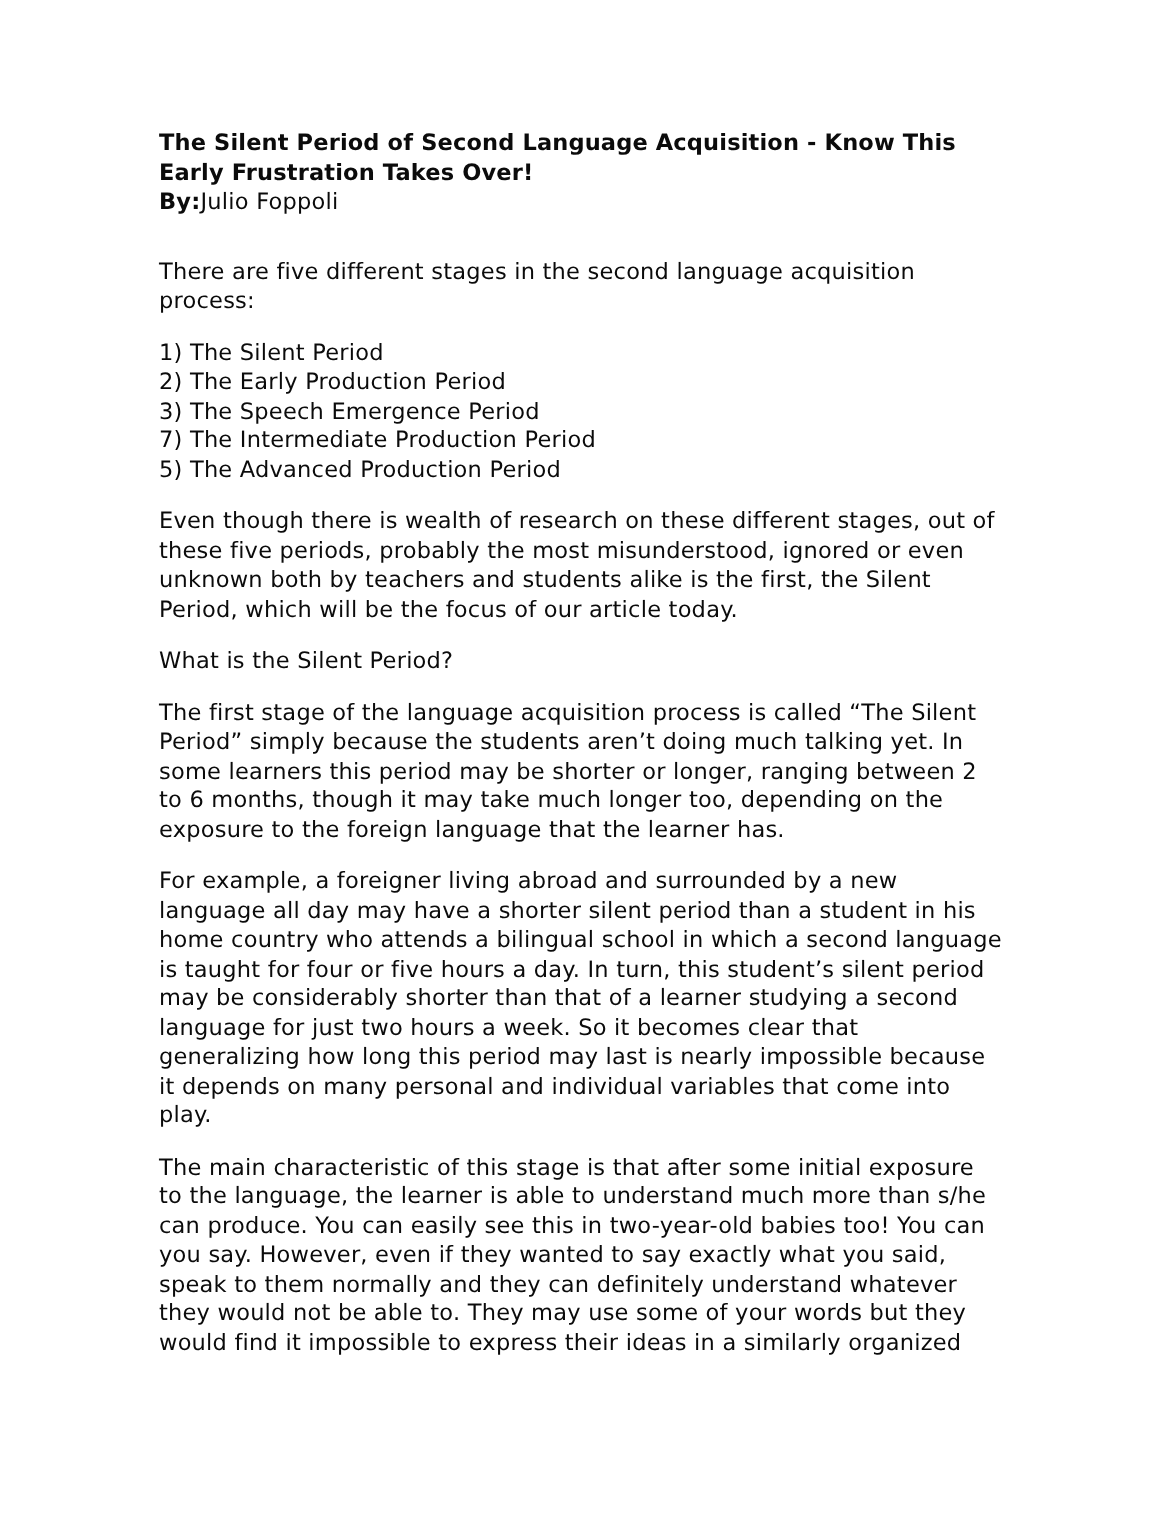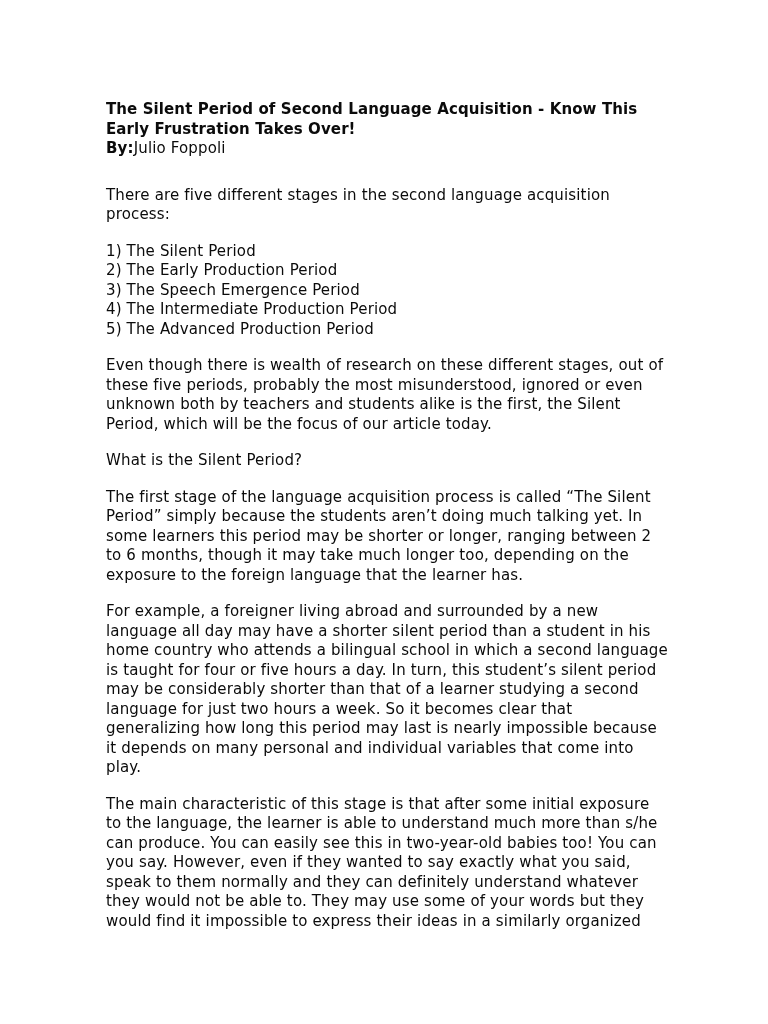--- a/index.html
+++ b/index.html
@@ -16,41 +16,41 @@
     overflow: hidden;
   }
   .page {
     position: absolute;
     inset: 0;
     background: #ffffff;
   }
   .content {
     position: absolute;
     left: 106px;
-    top: 100px;
+    top: 86px;
     width: 600px;
     font-size: 15px;
     line-height: 19.5px;
     letter-spacing: 0.15px;
   }
   .title {
     margin: 0;
     padding: 0;
     font-size: 15px;
     line-height: 19.5px;
     font-weight: bold;
     letter-spacing: 0.1px;
   }
   .title .line { display: block; white-space: pre; }
   .byline {
     margin: 0 0 27px 0;
     white-space: pre;
   }
   .byline .by-label { font-weight: bold; }
-  .block { margin: 17px 0 15px 0; }
+  .block { margin: 5px 0 15px 0; }
   .block:last-child { margin-bottom: 0; }
   .line { white-space: pre; }
 </style>
 </head>
 <body>
 
 <div class="page">
   <div class="content">
     <h1 class="title">
       <span class="line">The Silent Period of Second Language Acquisition - Know This</span>
@@ -59,21 +59,21 @@
     <div class="byline"><span class="by-label">By:</span><span>Julio Foppoli</span></div>
     <div id="blocks">
         <div class="block">
           <div class="line">There are five different stages in the second language acquisition</div>
           <div class="line">process:</div>
         </div>
         <div class="block">
           <div class="line">1) The Silent Period</div>
           <div class="line">2) The Early Production Period</div>
           <div class="line">3) The Speech Emergence Period</div>
-          <div class="line">4) The Intermediate Production Period</div>
+          <div class="line">7) The Intermediate Production Period</div>
           <div class="line">5) The Advanced Production Period</div>
         </div>
         <div class="block">
           <div class="line">Even though there is wealth of research on these different stages, out of</div>
           <div class="line">these five periods, probably the most misunderstood, ignored or even</div>
           <div class="line">unknown both by teachers and students alike is the first, the Silent</div>
           <div class="line">Period, which will be the focus of our article today.</div>
         </div>
         <div class="block">
           <div class="line">What is the Silent Period?</div>

